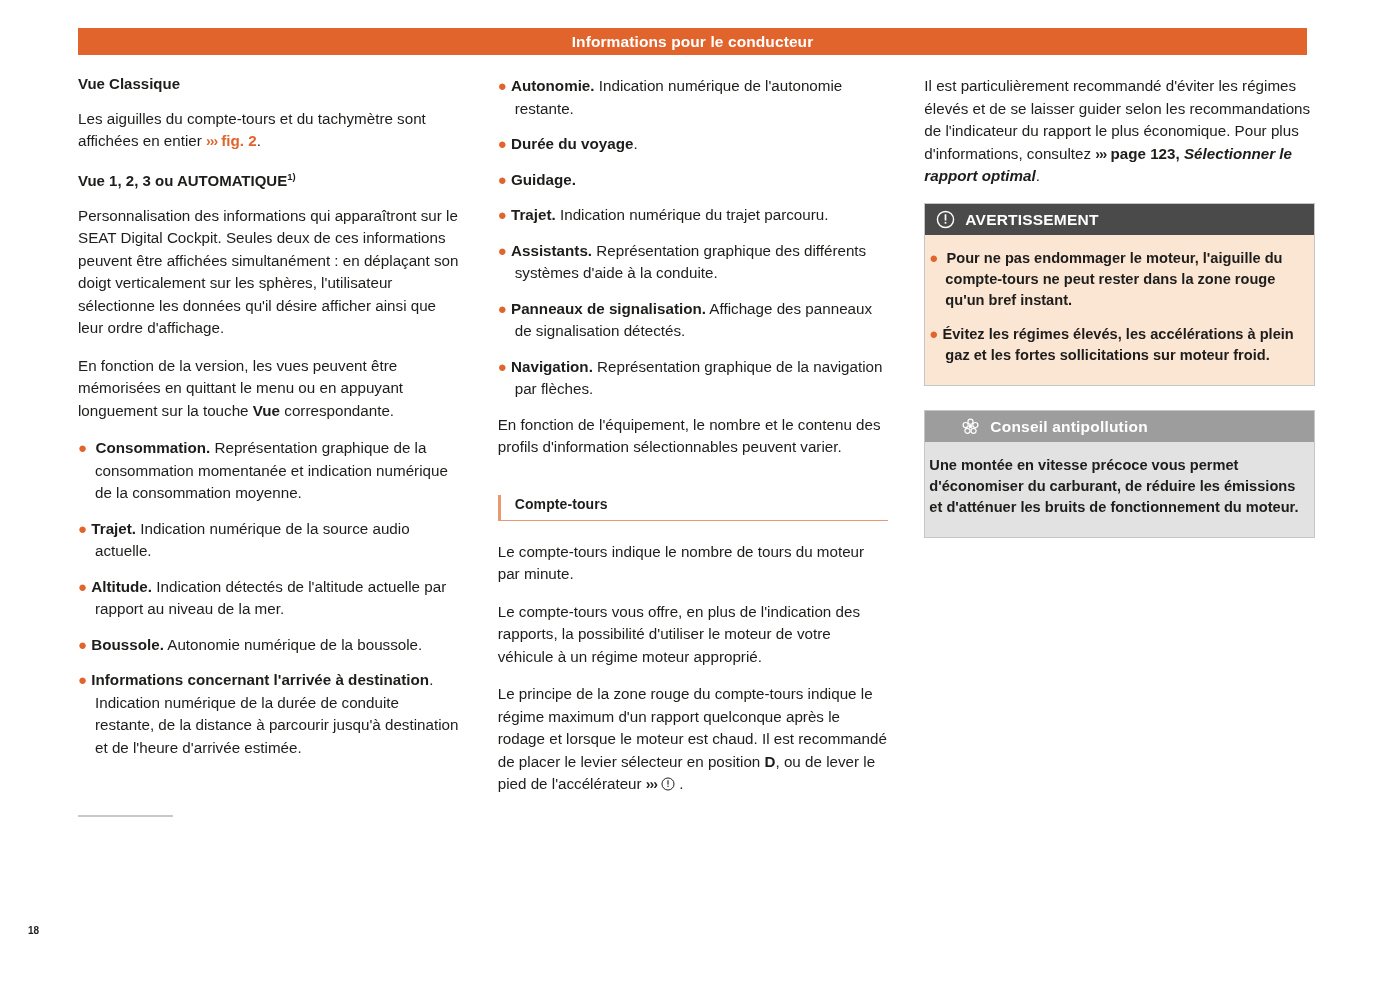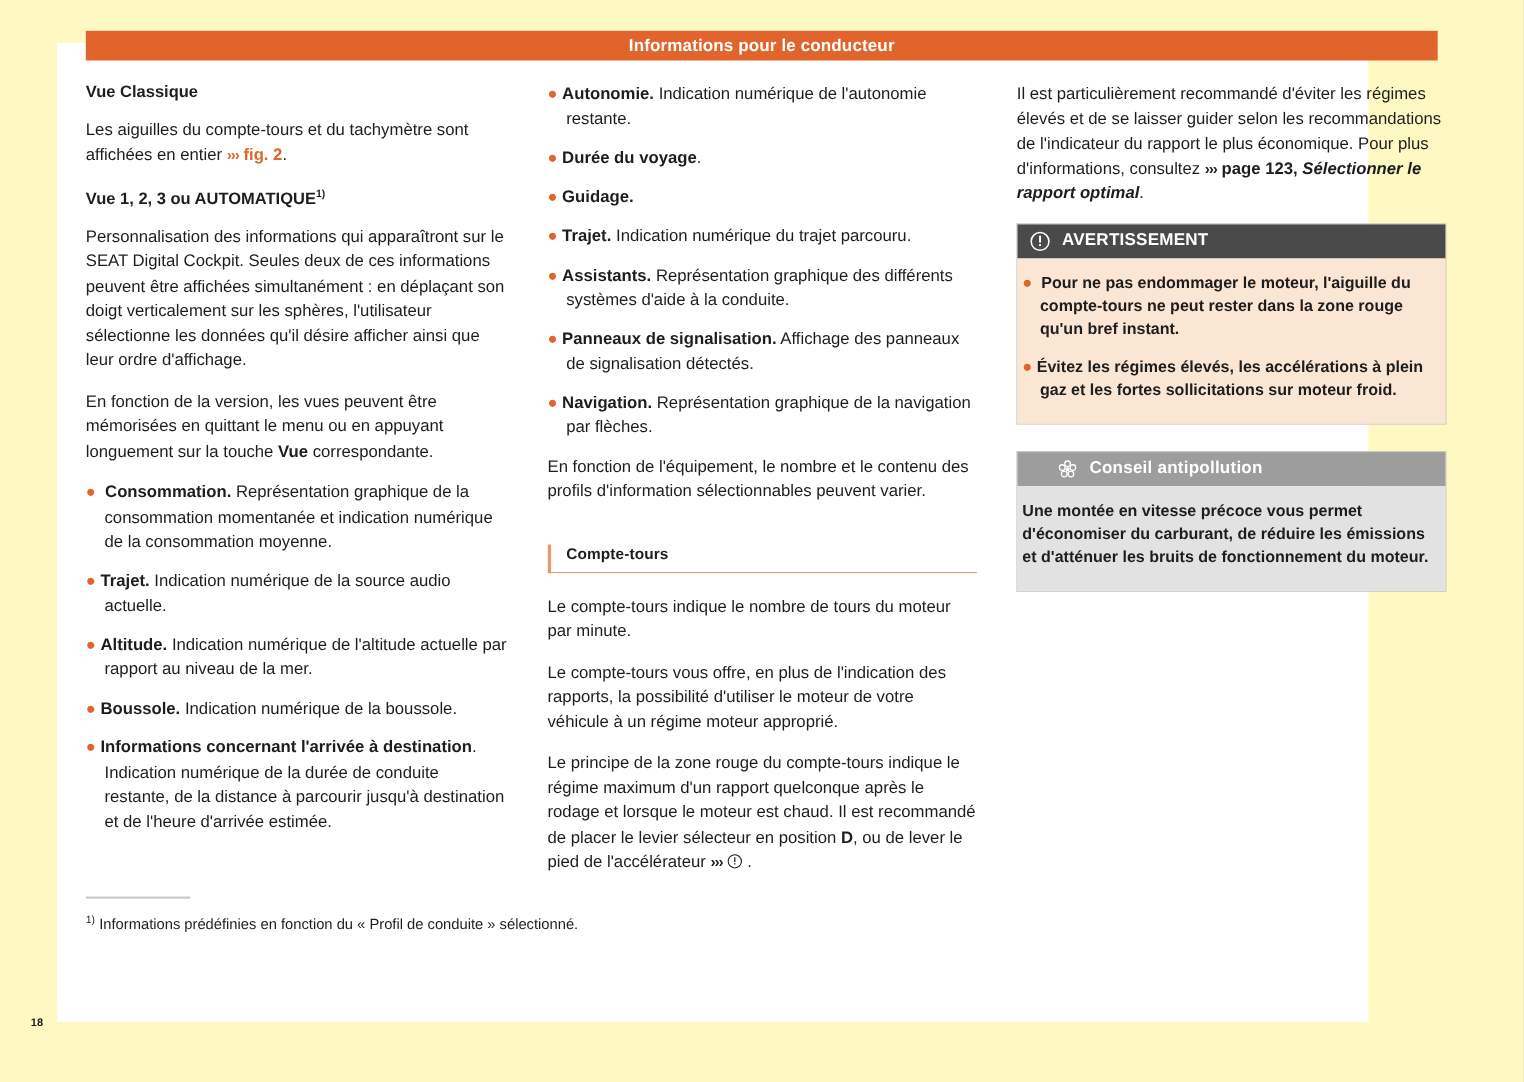--- a/index.html
+++ b/index.html
@@ -12,21 +12,21 @@
     height: 984px;
     overflow: hidden;
     font-family: "Liberation Sans", sans-serif;
     color: #1d1d1b;
   }
 
   .screen {
     position: relative;
     width: 1385px;
     height: 984px;
-    background: #fef9c3;
+    background: #ffffff;
   }
 
   
   .page {
     position: absolute;
     left: 52px;
     top: 39px;
     width: 1192px;
     height: 890px;
     background: #ffffff;
@@ -154,21 +154,21 @@
     letter-spacing: 0.1px;
   }
 
   
   .box {
     margin-bottom: 24px;
     border: 1px solid #c6c6c6;
   }
   .box-head {
     display: flex;
-    align-items: center;
+    align-items: flex-end;
     gap: 10px;
     padding: 6px 11px;
     font-size: 15.5px;
     font-weight: bold;
     color: #ffffff;
     letter-spacing: 0.2px;
   }
   .box-head.warning { background: #4a4a4a; }
   .box-head.eco { background: #9d9d9d; padding-left: 36px; }
   .box-body {
@@ -229,34 +229,31 @@
           <span>En fonction de la version, les vues peuvent être mémorisées en quittant le menu ou en appuyant longuement sur la touche </span><b>Vue</b><span> correspondante.</span>
         </p>
 
         <p class="bullet">
           <span class="dot">●</span>&nbsp; <b>Consommation.</b><span> Représentation graphique de la consommation momentanée et indication numérique de la consommation moyenne.</span>
         </p>
         <p class="bullet">
           <span class="dot">●</span> <b>Trajet.</b><span> Indication numérique de la source audio actuelle.</span>
         </p>
         <p class="bullet">
-          <span class="dot">●</span> <b>Altitude.</b><span> Indication numérique de l'altitude actuelle par rapport au niveau de la mer.</span>
-        </p>
-        <p class="bullet">
-          <span class="dot">●</span> <b>Boussole.</b><span> Indication numérique de la boussole.</span>
+          <span class="dot">●</span> <b>Altitude.</b><span> Indication détectés de l'altitude actuelle par rapport au niveau de la mer.</span>
+        </p>
+        <p class="bullet">
+          <span class="dot">●</span> <b>Boussole.</b><span> Autonomie numérique de la boussole.</span>
         </p>
         <p class="bullet">
           <span class="dot">●</span> <b>Informations concernant l'arrivée à destination</b><span>. Indication numérique de la durée de conduite restante, de la distance à parcourir jusqu'à destination et de l'heure d'arrivée estimée.</span>
         </p>
 
         <div class="footnote-wrap">
           <div class="footnote-rule"></div>
-          <div class="footnote">
-            <sup>1)</sup><span> Informations prédéfinies en fonction du « Profil de conduite » sélectionné.</span>
-          </div>
         </div>
 
       </div>
 
       <div class="col col-2">
 
         <p class="bullet">
           <span class="dot">●</span> <b>Autonomie.</b><span> Indication numérique de l'autonomie restante.</span>
         </p>
         <p class="bullet">

